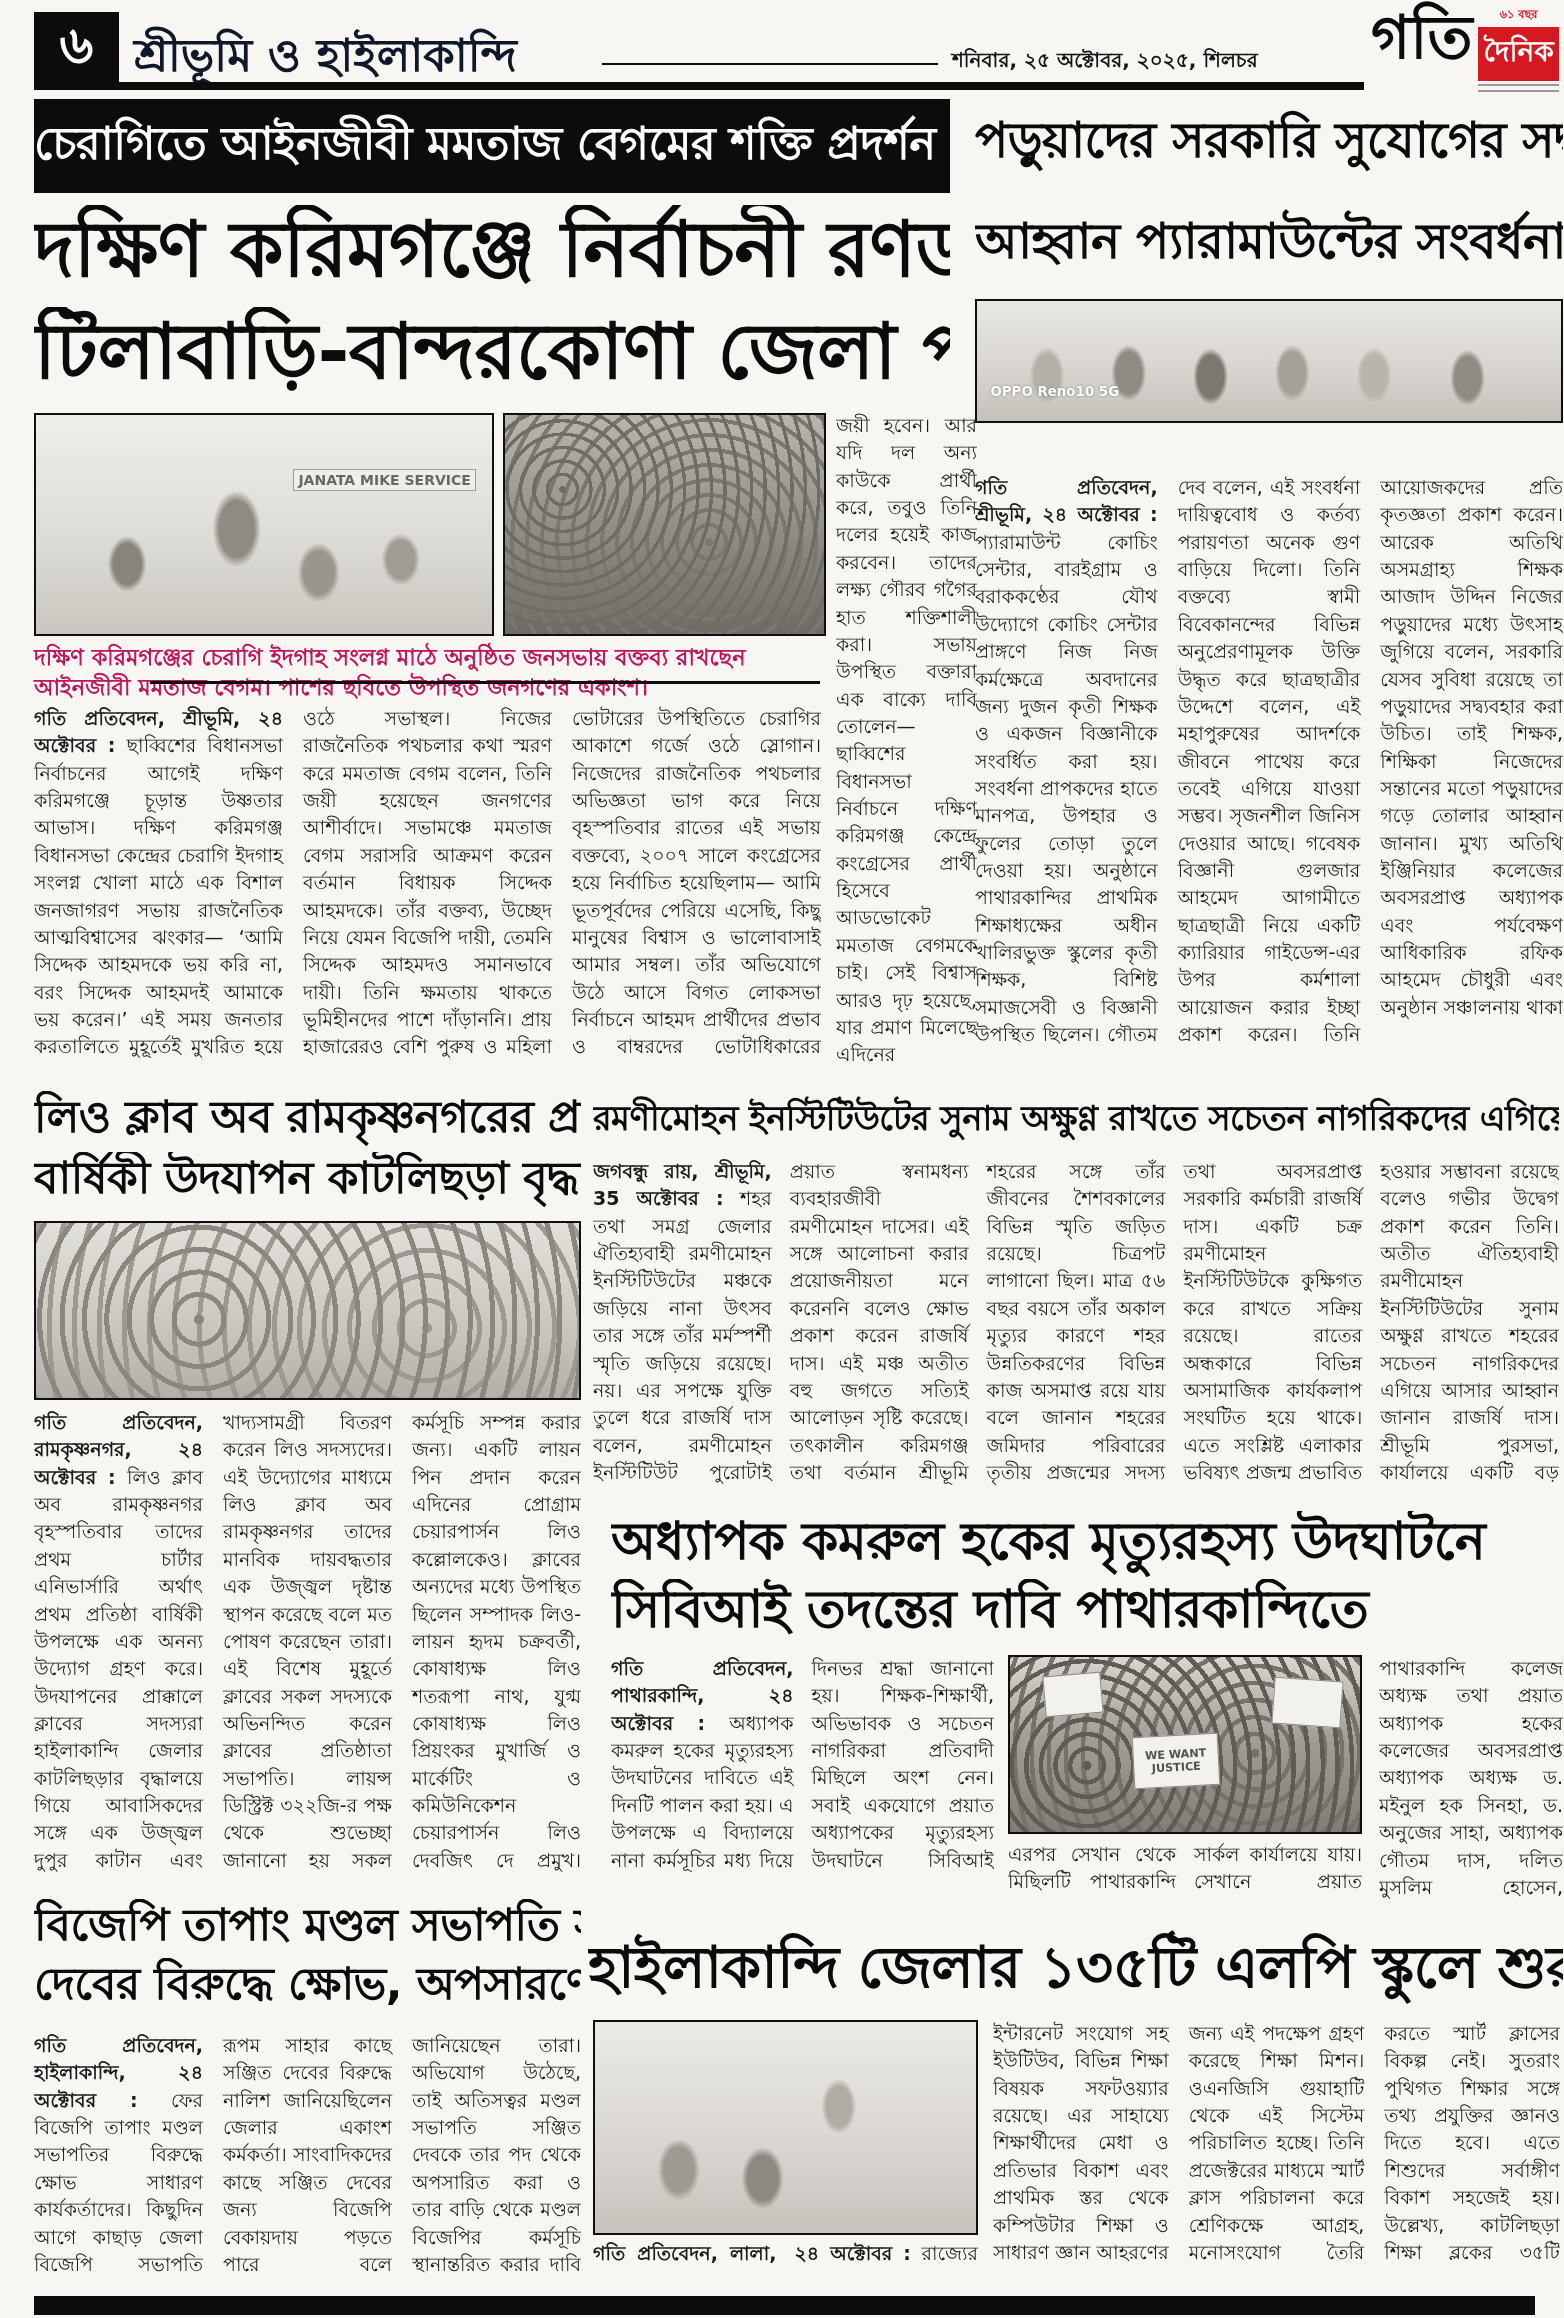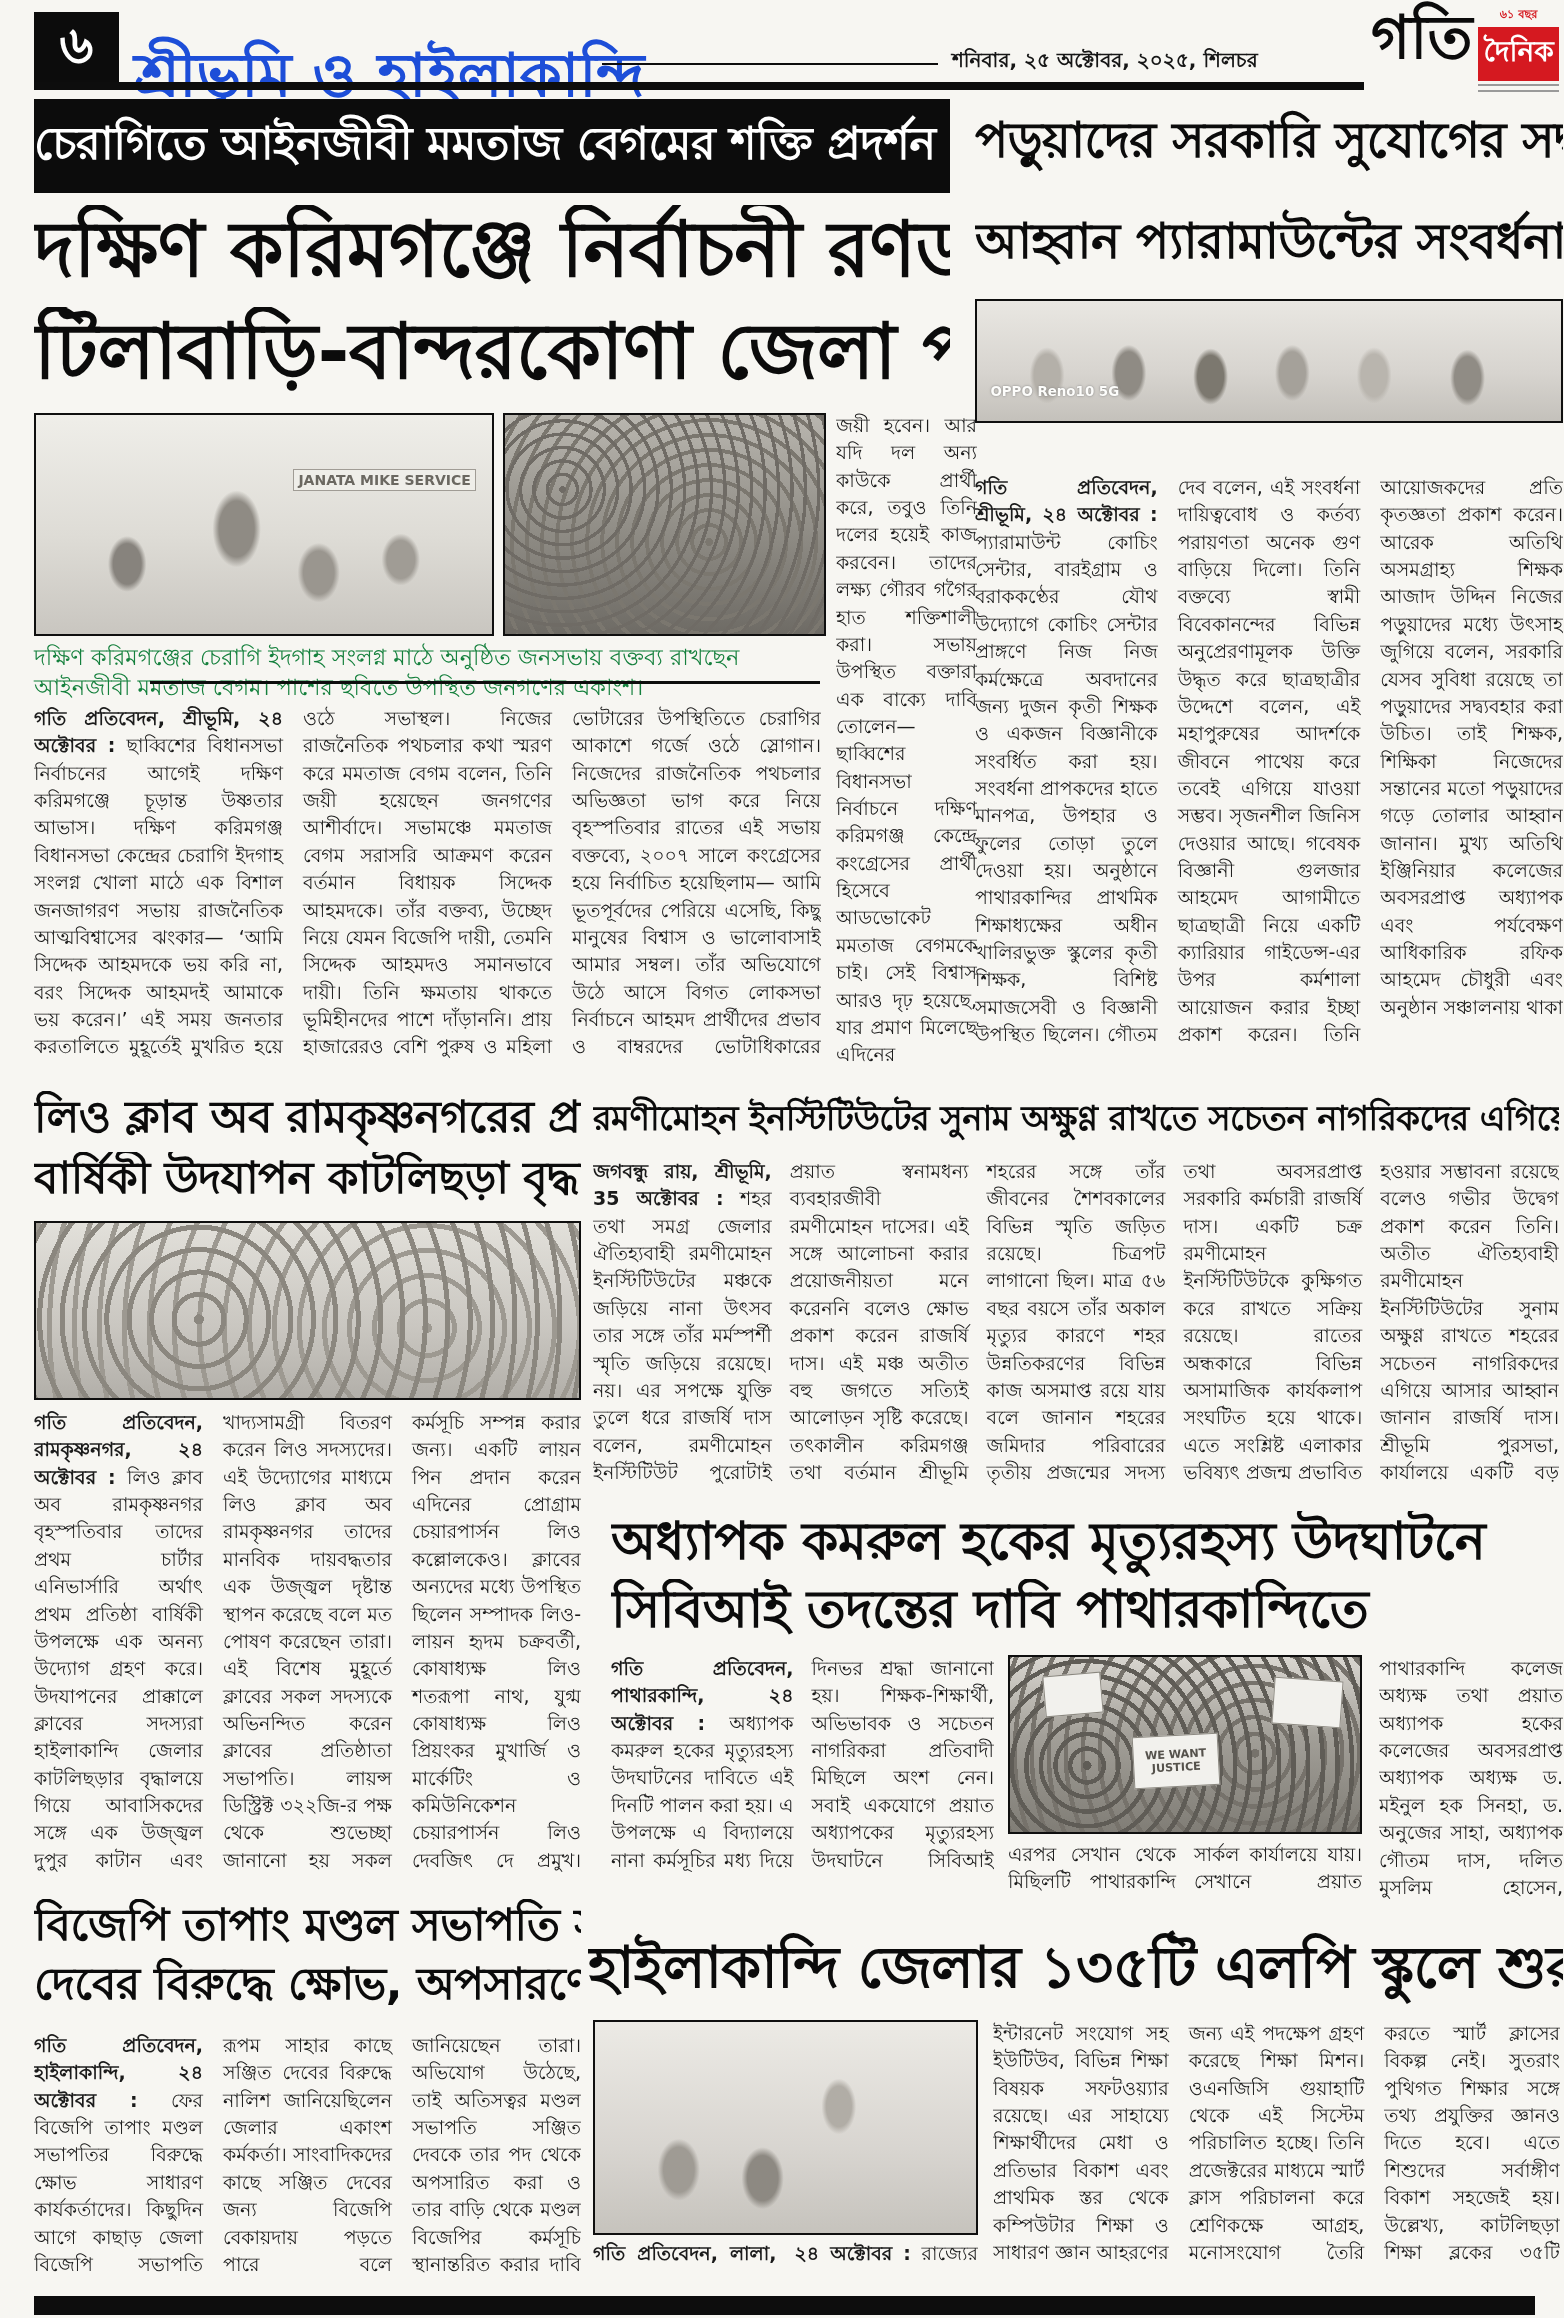--- a/index.html
+++ b/index.html
@@ -51,21 +51,21 @@
            display:flex;align-items:center;justify-content:center;text-align:center;
            border:0.6px solid #8a877f}
 </style>
 </head>
 <body>
 
 <div class="abs" style="left:34px;top:12.3px;width:85px;height:72px;background:#0c0c0c;color:#fff;
             display:flex;align-items:center;justify-content:center;font-size:52px;font-weight:bold">
   <span>৬</span>
 </div>
-<div class="abs" style="left:134px;top:29px;font-size:60px;font-weight:bold;white-space:nowrap;color:#1d4ed8">শ্রীভূমি ও হাইলাকান্দি</div>
+<div class="abs" style="left:134px;top:21px;font-size:45px;font-weight:bold;white-space:nowrap;color:#0f172a">শ্রীভূমি ও হাইলাকান্দি</div>
 <div class="abs rule" style="left:602px;top:63px;width:336px;height:2.2px"></div>
 <div class="abs" style="left:952px;top:45px;width:409px;text-align:left;font-size:20px;font-weight:bold;white-space:nowrap">শনিবার, ২৫ অক্টোবর, ২০২৫, শিলচর</div>
 <div class="abs rule" style="left:34px;top:82px;width:1330px;height:7.8px"></div>
 
 <div class="abs" style="left:1371px;top:5.6px;width:188px;height:84px;display:flex;align-items:flex-start">
   <span style="font-size:60px;font-weight:bold;line-height:1.05;color:#0b0b0b">গতি</span>
   <span style="display:inline-block;margin-left:5.6px;width:84px">
     <span style="display:block;color:#d51920;font-size:11.2px;font-weight:bold;text-align:center">৬১ বছর</span>
     <span style="display:block;background:#d51920;color:#fff;font-size:28px;font-weight:bold;
                  text-align:center;padding:3.4px 2.2px;margin-top:2.2px">
@@ -89,21 +89,21 @@
 <div class="abs photo ph-stage" style="left:34px;top:413px;width:460px;height:223px">
   <span style="position:absolute;right:15.7px;top:54px;background:#efeee9;color:#6b6861;
                font-size:14px;font-weight:bold;padding:2.2px 4.5px;border:0.6px solid #a09c95">JANATA MIKE SERVICE</span>
 </div>
 <div class="abs photo ph-crowd" style="left:503px;top:413px;width:323px;height:223px"></div>
 
 <div class="abs bodytext" style="left:836px;top:412px;width:141px;height:661px">
   <span>জয়ী হবেন। আর যদি দল অন্য কাউকে প্রার্থী করে, তবুও তিনি দলের হয়েই কাজ করবেন। তাদের লক্ষ্য গৌরব গগৈর হাত শক্তিশালী করা। সভায় উপস্থিত বক্তারা এক বাক্যে দাবি তোলেন— ছাব্বিশের বিধানসভা নির্বাচনে দক্ষিণ করিমগঞ্জ কেন্দ্রে কংগ্রেসের প্রার্থী হিসেবে আডভোকেট মমতাজ বেগমকে চাই। সেই বিশ্বাস আরও দৃঢ় হয়েছে, যার প্রমাণ মিলেছে এদিনের জনসভায়। মমতাজ বেগম বলেন, টিলাবাড়ি-বান্দরকোণা জেলা পরিষদ আসনে জনগণ দুইবার তাঁকে নির্বাচিত করেছেন। তাই সর্বত্রই জনগণের প্রতি আমি চিরকৃতজ্ঞ।</span>
 </div>
 
-<div class="abs" style="left:34px;top:642px;width:787px;font-size:22.4px;font-weight:normal;line-height:1.35;color:#15803d">
+<div class="abs" style="left:34px;top:642px;width:787px;font-size:22.4px;font-weight:bold;line-height:1.35;color:#be185d">
   <span>দক্ষিণ করিমগঞ্জের চেরাগি ইদগাহ সংলগ্ন মাঠে অনুষ্ঠিত জনসভায় বক্তব্য রাখছেন আইনজীবী মমতাজ বেগম। পাশের ছবিতে উপস্থিত জনগণের একাংশ।</span>
 </div>
 <div class="abs rule" style="left:150px;top:681px;width:670px;height:2.8px"></div>
 
 <div class="abs bodytext cols3" style="left:34px;top:705px;width:787px;height:369px">
   <span class="byline">গতি প্রতিবেদন, শ্রীভূমি, ২৪ অক্টোবর :</span>
   <span>ছাব্বিশের বিধানসভা নির্বাচনের আগেই দক্ষিণ করিমগঞ্জে চূড়ান্ত উষ্ণতার আভাস। দক্ষিণ করিমগঞ্জ বিধানসভা কেন্দ্রের চেরাগি ইদগাহ সংলগ্ন খোলা মাঠে এক বিশাল জনজাগরণ সভায় রাজনৈতিক আত্মবিশ্বাসের ঝংকার— ‘আমি সিদ্দেক আহমদকে ভয় করি না, বরং সিদ্দেক আহমদই আমাকে ভয় করেন।’ এই সময় জনতার করতালিতে মুহূর্তেই মুখরিত হয়ে ওঠে সভাস্থল। নিজের রাজনৈতিক পথচলার কথা স্মরণ করে মমতাজ বেগম বলেন, তিনি জয়ী হয়েছেন জনগণের আশীর্বাদে। সভামঞ্চে মমতাজ বেগম সরাসরি আক্রমণ করেন বর্তমান বিধায়ক সিদ্দেক আহমদকে। তাঁর বক্তব্য, উচ্ছেদ নিয়ে যেমন বিজেপি দায়ী, তেমনি সিদ্দেক আহমদও সমানভাবে দায়ী। তিনি ক্ষমতায় থাকতে ভূমিহীনদের পাশে দাঁড়াননি। প্রায় হাজারেরও বেশি পুরুষ ও মহিলা ভোটারের উপস্থিতিতে চেরাগির আকাশে গর্জে ওঠে স্লোগান। নিজেদের রাজনৈতিক পথচলার অভিজ্ঞতা ভাগ করে নিয়ে বৃহস্পতিবার রাতের এই সভায় বক্তব্যে, ২০০৭ সালে কংগ্রেসের হয়ে নির্বাচিত হয়েছিলাম— আমি ভূতপূর্বদের পেরিয়ে এসেছি, কিছু মানুষের বিশ্বাস ও ভালোবাসাই আমার সম্বল। তাঁর অভিযোগে উঠে আসে বিগত লোকসভা নির্বাচনে আহমদ প্রার্থীদের প্রভাব ও বাম্বরদের ভোটাধিকারের প্রসঙ্গ। আগামী নির্বাচনে নির্বাচকমণ্ডলীই তার মূল্যায়ন করবেন বলে জানান তিনি। ২০১৮ সালের পঞ্চায়েত নির্বাচনের কথা স্মরণ করে তাঁর সমর্থকরা জানান, জনগণের দোয়া ও আশীর্বাদ এবারও তাঁর সঙ্গেই থাকবে।</span>
 </div>
 
 <div class="abs hl" style="left:975px;top:94px;width:588px;height:99px;font-size:49px">

